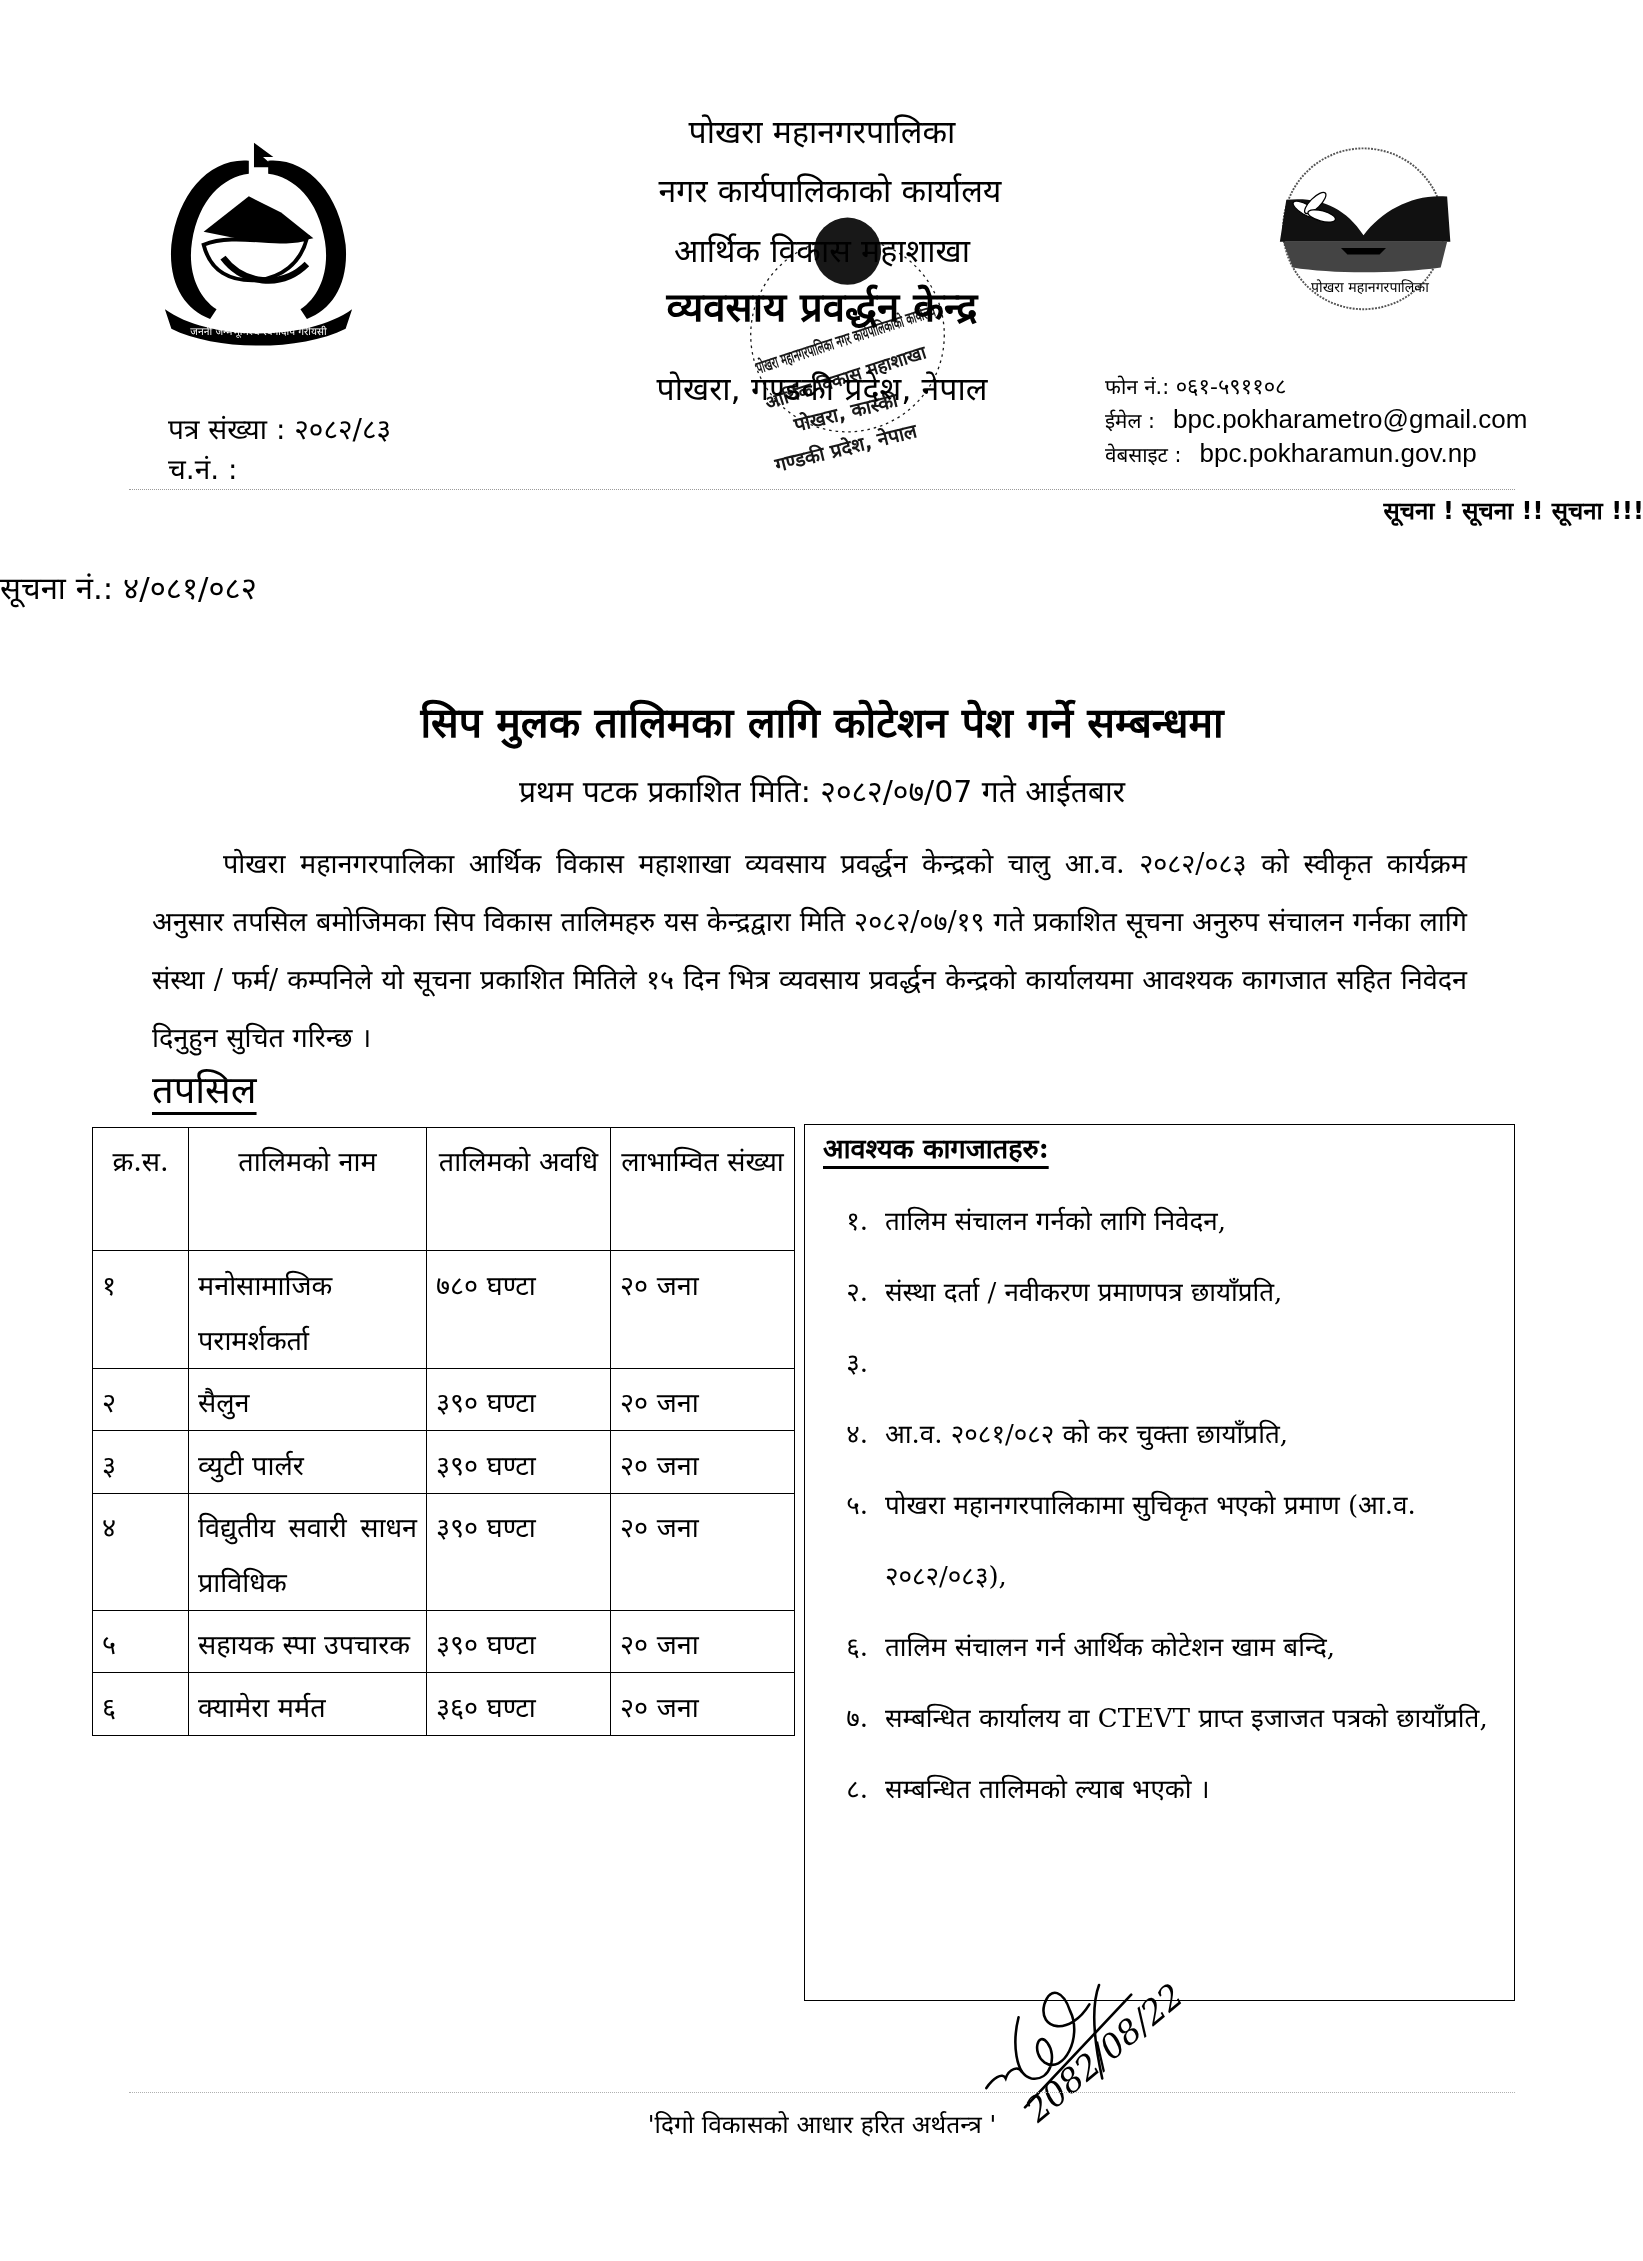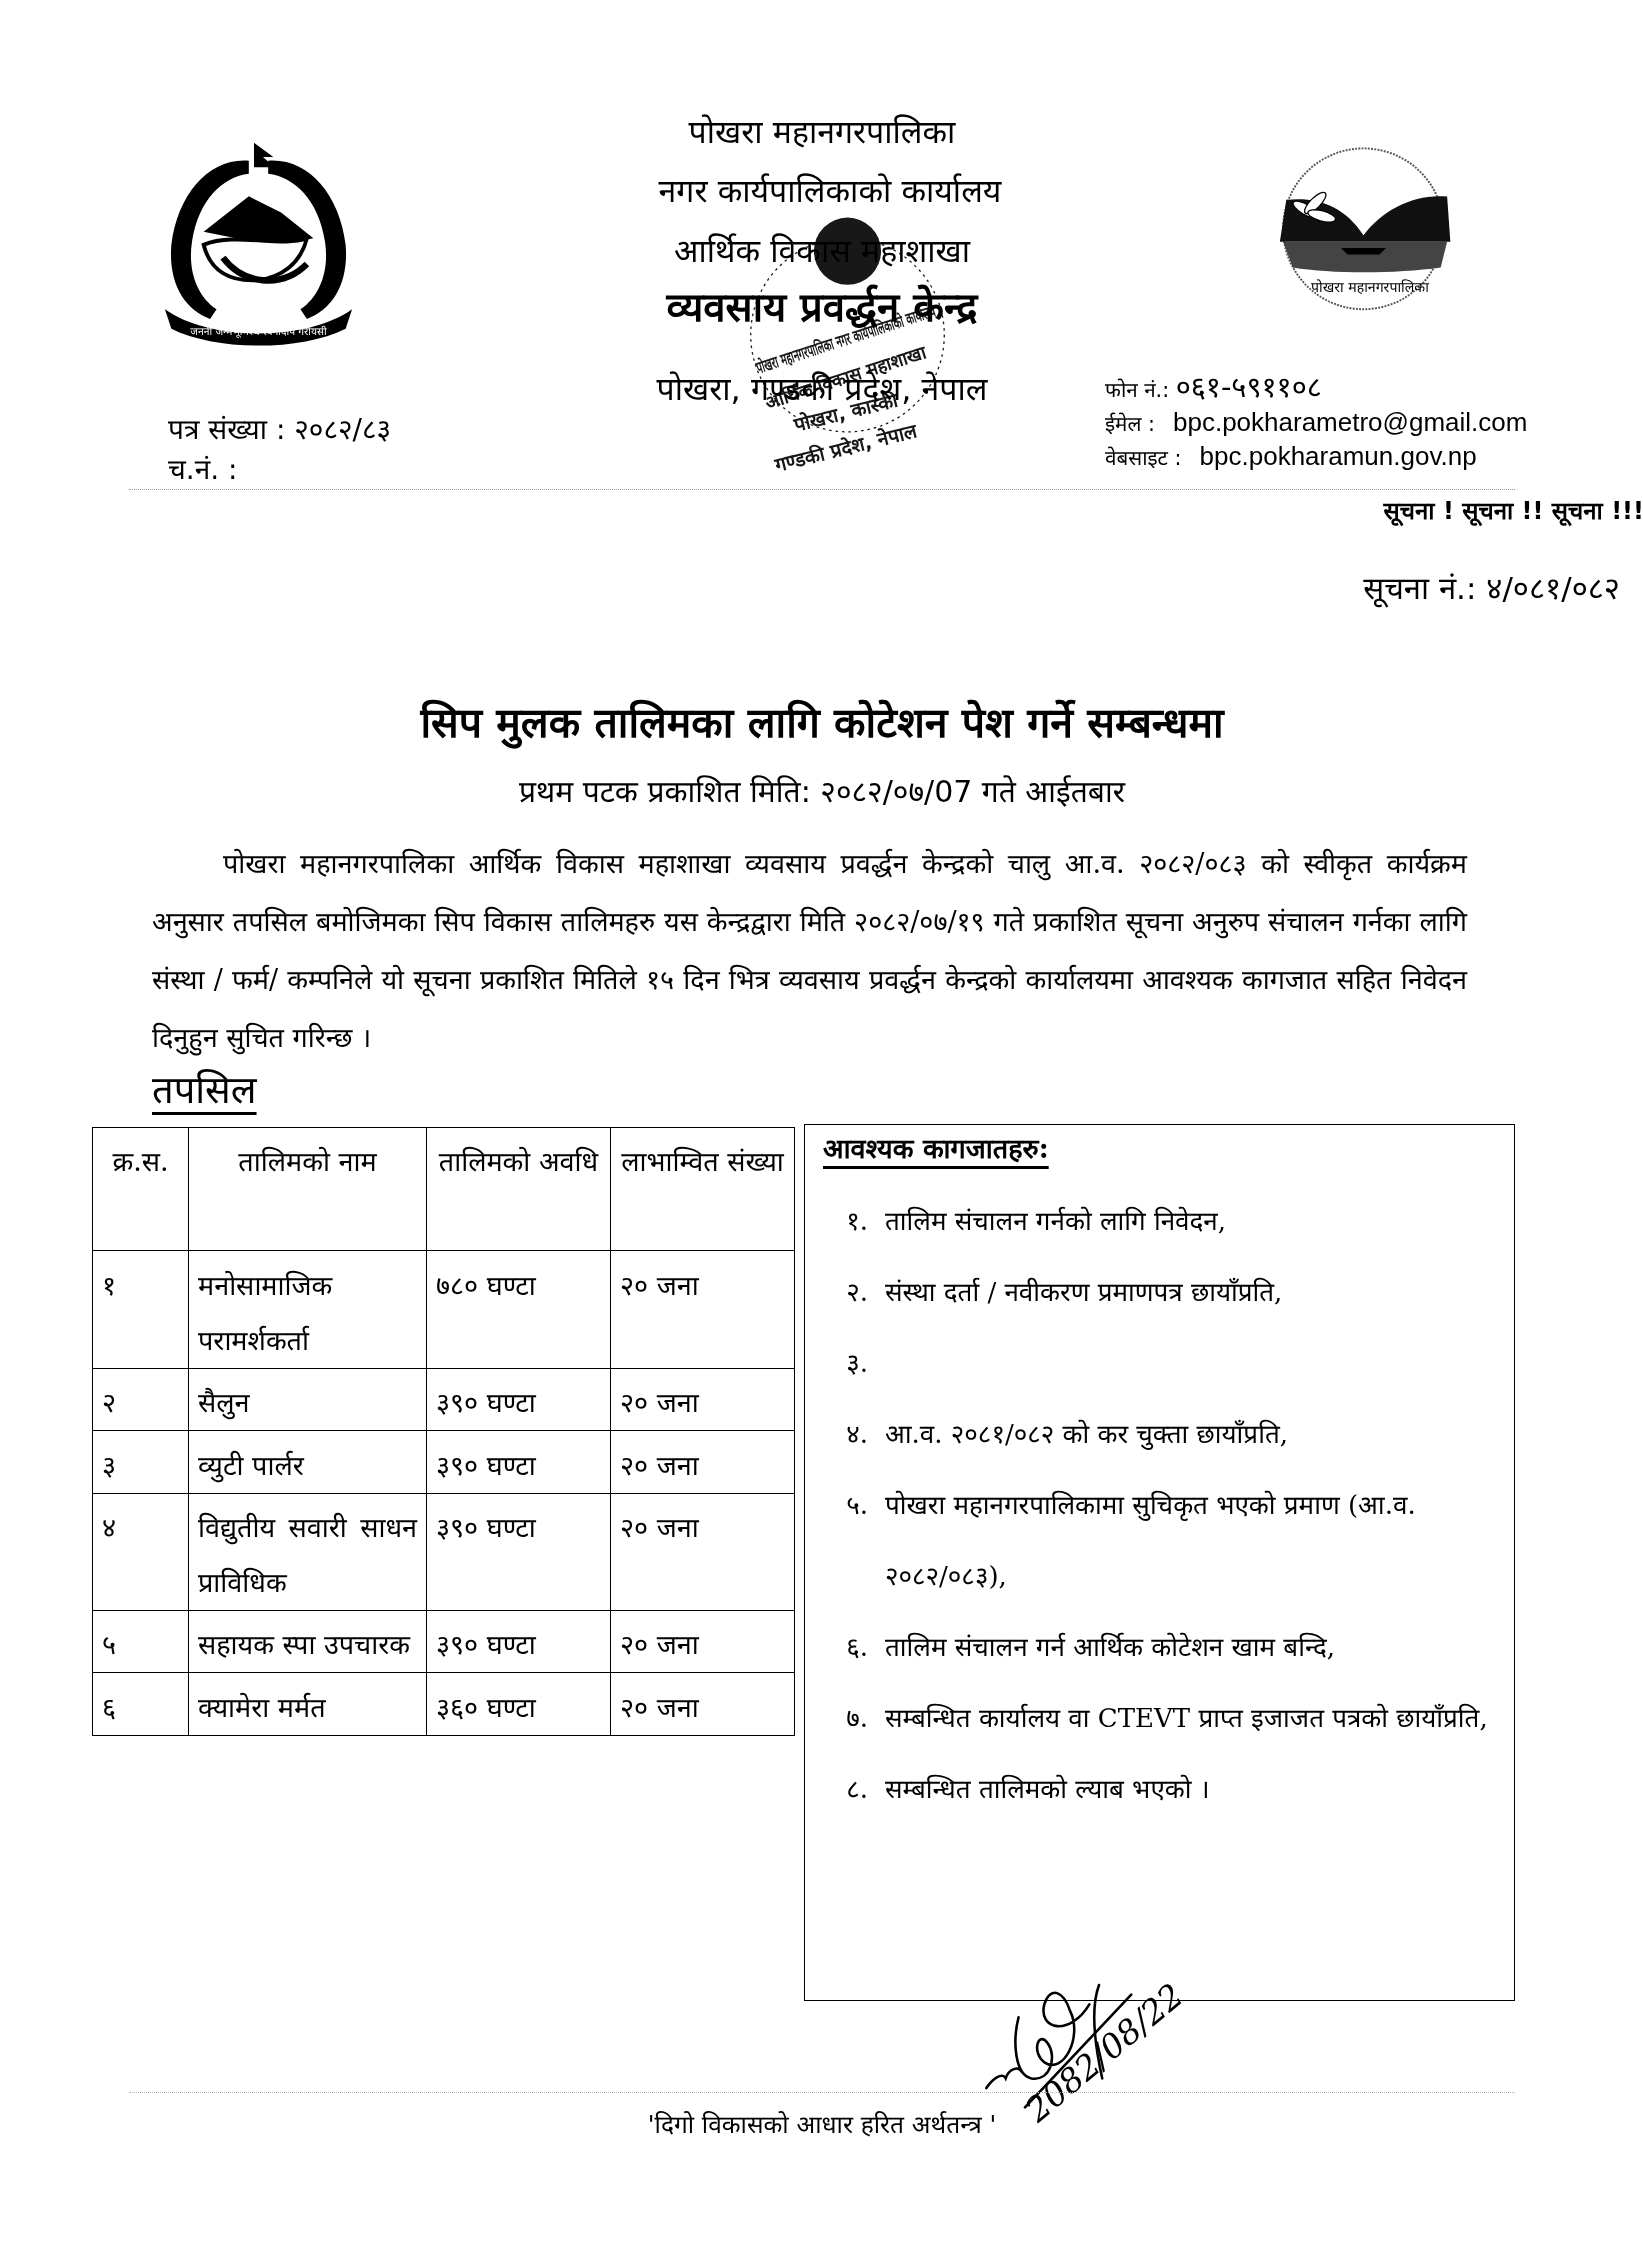--- a/index.html
+++ b/index.html
@@ -15,26 +15,26 @@
   .header-line { left: 0; width: 1644px; text-align: center; font-size: 32px; line-height: 1; white-space: nowrap; }
   .hl1 { top: 116px; }
   .hl2 { top: 175px; padding-left: 8px; }
   .hl3 { top: 235px; }
   .hl4 { top: 287px; font-size: 40px; font-weight: bold; }
   .hl5 { top: 373px; }
 
   .ref-block { left: 168px; top: 410px; font-size: 28px; line-height: 40px; }
   .contact { left: 1105px; top: 371px; font-size: 20.6px; line-height: 32px; }
   .contact .v { font-family: "Liberation Sans", "DejaVu Sans", sans-serif; font-size: 26px; margin-left: 11.6px; }
-  .contact .phone { font-size: 29px; }
+  .contact .phone { font-size: 22px; }
 
   .dotline { left: 129px; width: 1386px; top: 489px; border-top: 1.3px dotted #9a9a9a; }
 
   .notice-title { left: 0; width: 1644px; top: 493px; text-align: right; font-size: 24px; font-weight: bold; }
-  .notice-no { left: 0; width: 1600px; top: 566px; text-align: right; font-size: 31px; margin-left: 20px; }
+  .notice-no { left: 0; width: 1600px; top: 566px; text-align: left; font-size: 31px; }
 
   .subject { left: 0; width: 1644px; top: 693px; text-align: center; font-size: 41px; font-weight: bold; }
   .pubdate { left: 0; width: 1644px; top: 770px; text-align: center; font-size: 30px; }
 
   .para { left: 152px; width: 1315px; top: 835px; font-size: 27px; line-height: 58px; text-align: justify; text-indent: 71px; }
 
   .tapasil { left: 152px; top: 1062px; font-size: 38px; text-decoration: underline; text-underline-offset: 9px; text-decoration-thickness: 2.6px; }
 
   
   table.trainings {

